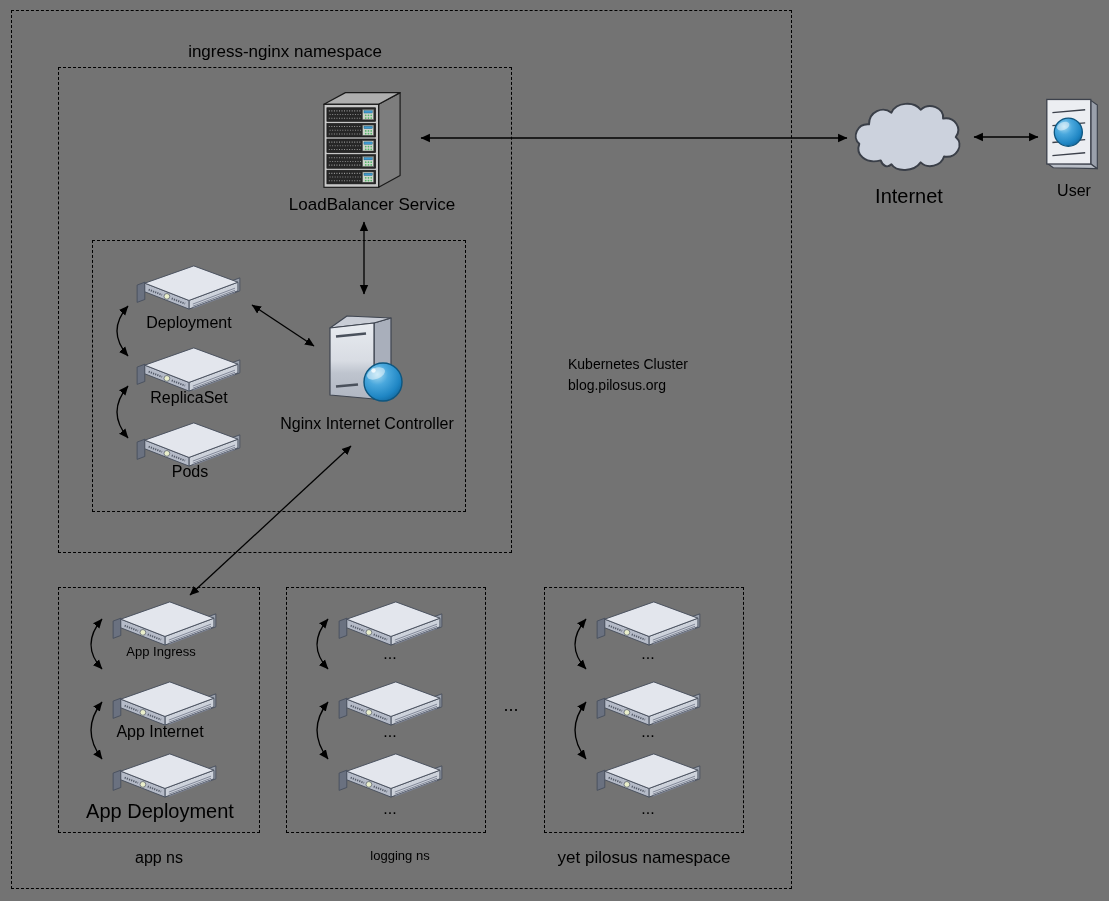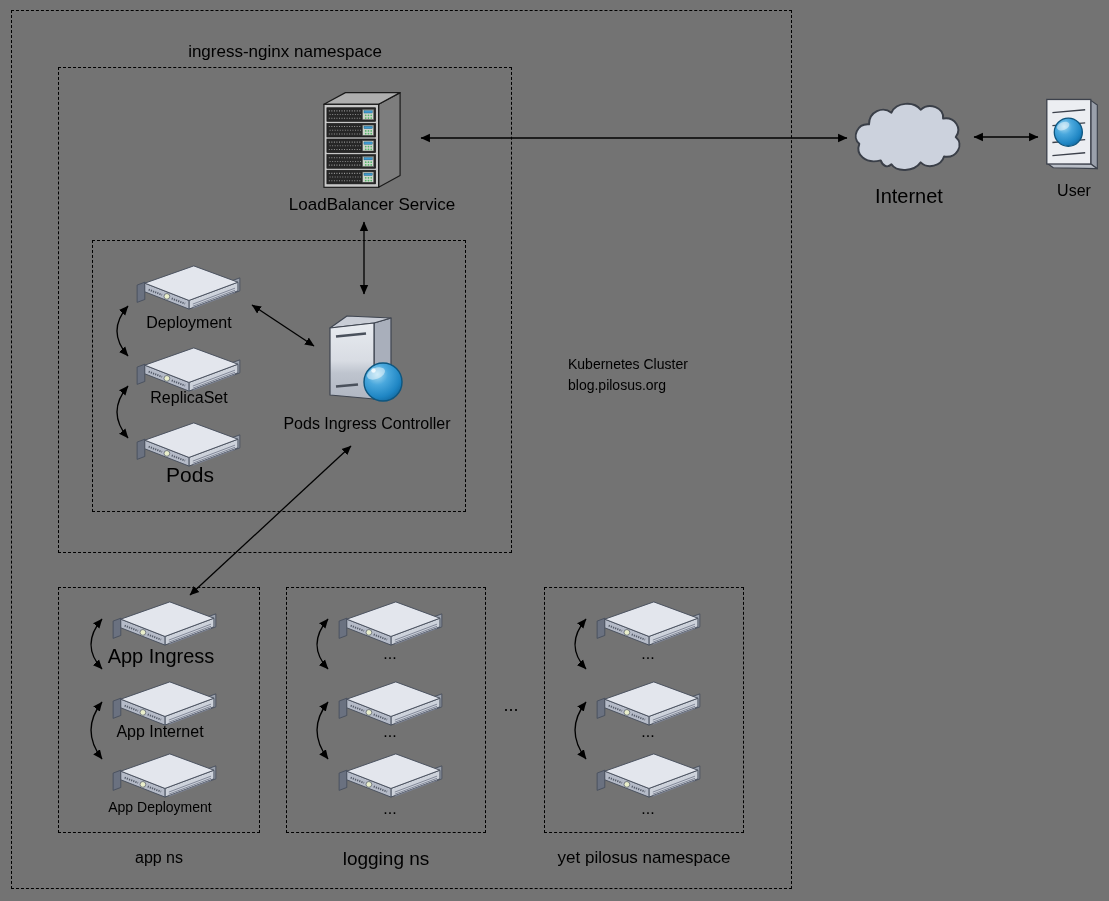--- a/index.html
+++ b/index.html
@@ -149,57 +149,57 @@
   <div class="lbl c" style="left:189px;top:313px;font-size:16px">Deployment</div>
 
   <svg class="ic" style="left:135px;top:345px;width:106px;height:48px" viewBox="0 0 110 50">
       <use href="#sym-switch"></use>
     </svg>
   <div class="lbl c" style="left:189px;top:388px;font-size:16px">ReplicaSet</div>
 
   <svg class="ic" style="left:135px;top:420px;width:106px;height:48px" viewBox="0 0 110 50">
       <use href="#sym-switch"></use>
     </svg>
-  <div class="lbl c" style="left:190px;top:462px;font-size:21px">Pods</div>
+  <div class="lbl c" style="left:190px;top:462px;font-size:16px">Pods</div>
 
   <svg class="ic" style="left:324px;top:313px;width:82px;height:92px" viewBox="0 0 82 92">
       <use href="#sym-tower"></use>
     </svg>
-  <div class="lbl c" style="left:367px;top:414px;font-size:16px">Pods Ingress Controller</div>
+  <div class="lbl c" style="left:367px;top:414px;font-size:16px">Nginx Internet Controller</div>
 
   <div class="lbl" style="left:568px;top:356px;font-size:14px">Kubernetes Cluster</div>
   <div class="lbl" style="left:568px;top:377px;font-size:14px">blog.pilosus.org</div>
 
   <svg class="ic" style="left:111px;top:599px;width:106px;height:48px" viewBox="0 0 110 50">
       <use href="#sym-switch"></use>
     </svg>
-  <div class="lbl c" style="left:161px;top:644px;font-size:20px">App Ingress</div>
+  <div class="lbl c" style="left:161px;top:644px;font-size:13px">App Ingress</div>
   <svg class="ic" style="left:111px;top:679px;width:106px;height:48px" viewBox="0 0 110 50">
       <use href="#sym-switch"></use>
     </svg>
   <div class="lbl c" style="left:160px;top:722px;font-size:16px">App Internet</div>
   <svg class="ic" style="left:111px;top:751px;width:106px;height:48px" viewBox="0 0 110 50">
       <use href="#sym-switch"></use>
     </svg>
-  <div class="lbl c" style="left:160px;top:799px;font-size:14px">App Deployment</div>
+  <div class="lbl c" style="left:160px;top:799px;font-size:20px">App Deployment</div>
   <div class="lbl c" style="left:159px;top:848px;font-size:16px">app ns</div>
 
   <svg class="ic" style="left:337px;top:599px;width:106px;height:48px" viewBox="0 0 110 50">
       <use href="#sym-switch"></use>
     </svg>
   <div class="lbl c" style="left:390px;top:644px;font-size:16px">...</div>
   <svg class="ic" style="left:337px;top:679px;width:106px;height:48px" viewBox="0 0 110 50">
       <use href="#sym-switch"></use>
     </svg>
   <div class="lbl c" style="left:390px;top:722px;font-size:16px">...</div>
   <svg class="ic" style="left:337px;top:751px;width:106px;height:48px" viewBox="0 0 110 50">
       <use href="#sym-switch"></use>
     </svg>
   <div class="lbl c" style="left:390px;top:799px;font-size:16px">...</div>
-  <div class="lbl c" style="left:386px;top:848px;font-size:19px">logging ns</div>
+  <div class="lbl c" style="left:400px;top:848px;font-size:13px">logging ns</div>
 
   <div class="lbl c" style="left:511px;top:695px;font-size:18px">...</div>
 
   <svg class="ic" style="left:595px;top:599px;width:106px;height:48px" viewBox="0 0 110 50">
       <use href="#sym-switch"></use>
     </svg>
   <div class="lbl c" style="left:648px;top:644px;font-size:16px">...</div>
   <svg class="ic" style="left:595px;top:679px;width:106px;height:48px" viewBox="0 0 110 50">
       <use href="#sym-switch"></use>
     </svg>

